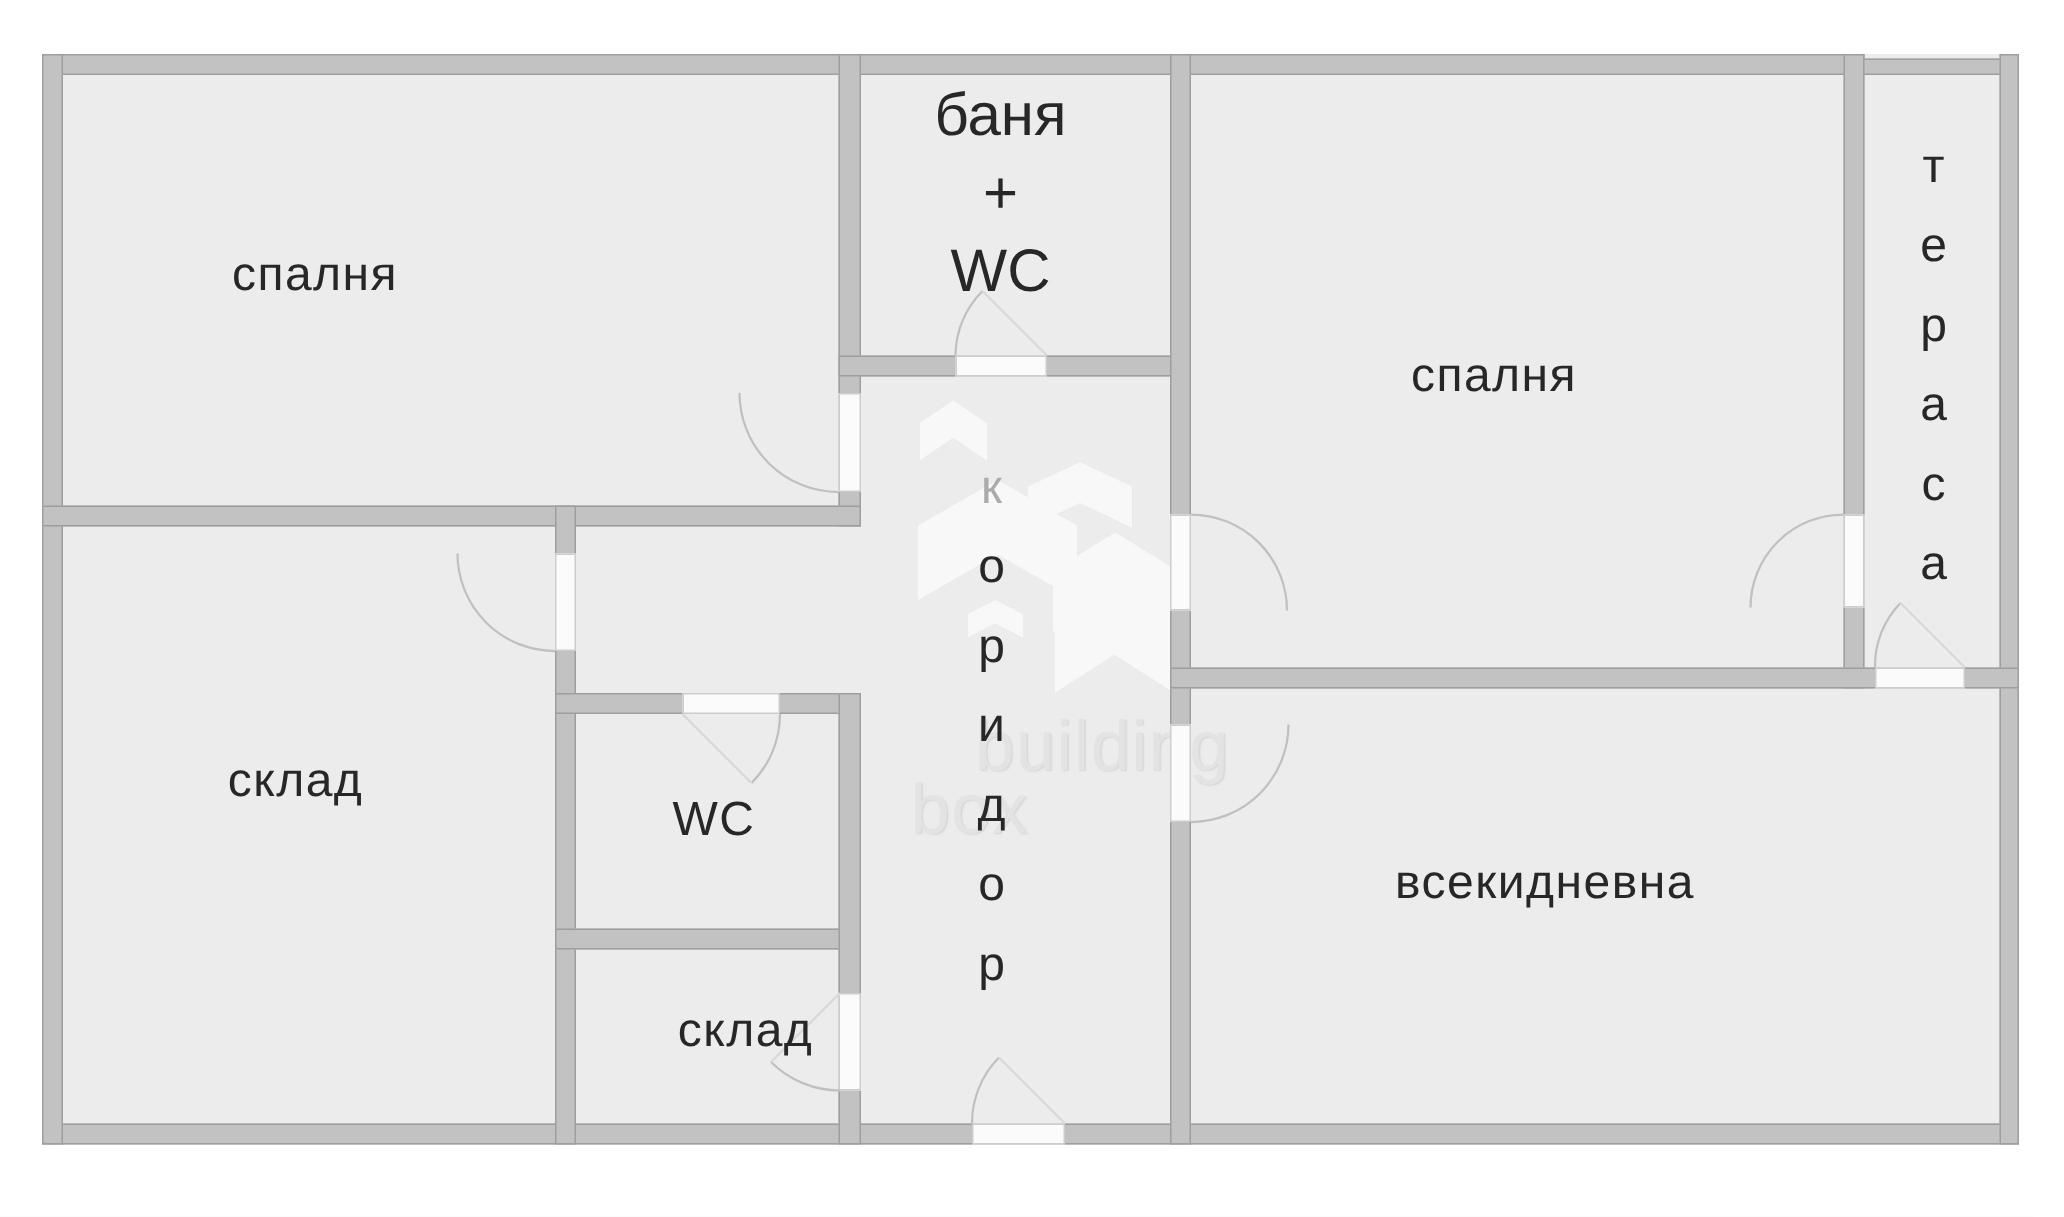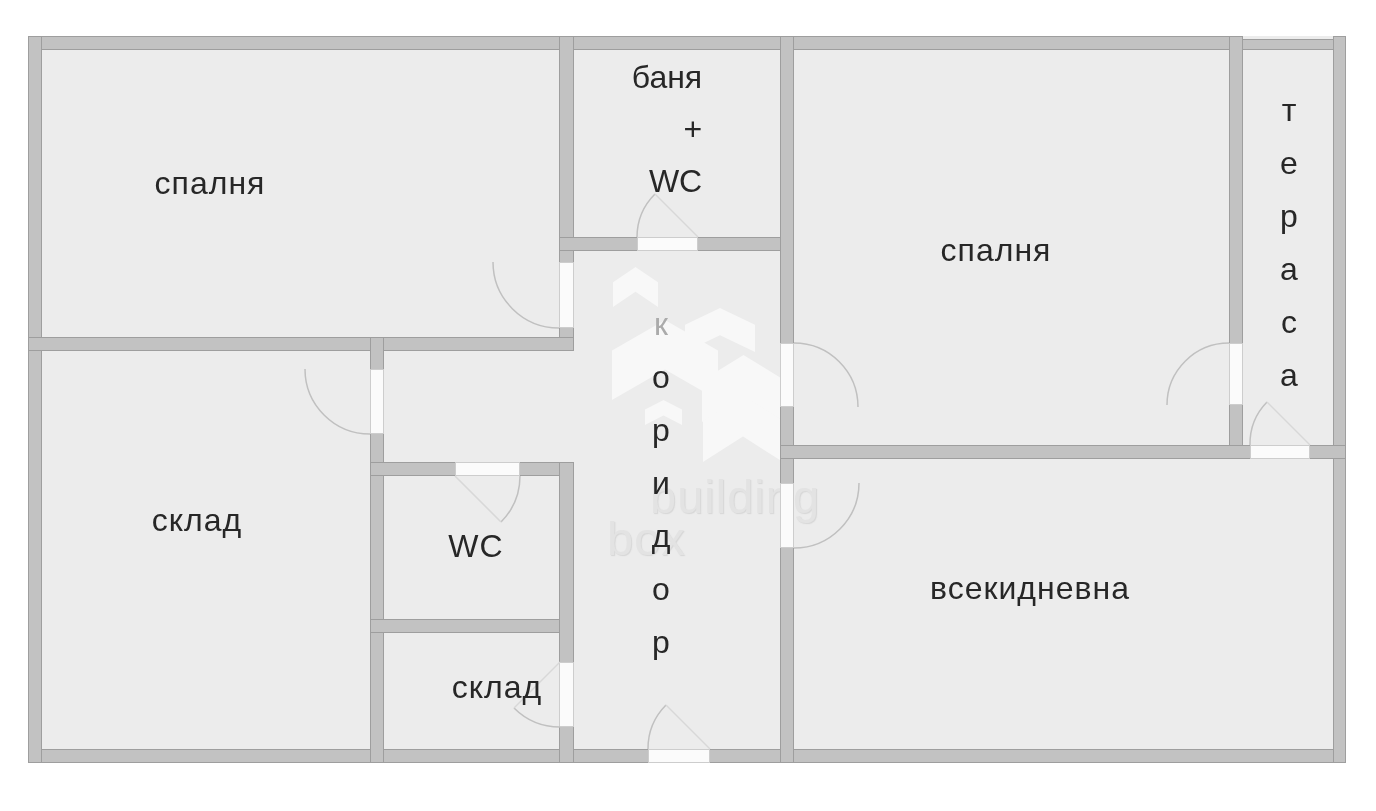--- a/index.html
+++ b/index.html
@@ -8,22 +8,22 @@
   #floor{position:absolute;left:28px;top:36px;width:1318px;height:727px;background:#ececec;}
   .wall{position:absolute;background:#c2c2c2;border:1px solid #9e9e9e;box-sizing:border-box;z-index:3;}
   .gap{position:absolute;background:#fbfbfb;border:1px solid #cdcdcd;box-sizing:border-box;z-index:4;}
   #arcs{position:absolute;left:0;top:0;z-index:5;pointer-events:none;}
   .room-label{position:absolute;transform:translate(-50%,-50%);color:#272727;font-size:32px;
               letter-spacing:1px;white-space:nowrap;z-index:6;}
   .vlabel{position:absolute;transform:translateX(-50%);display:flex;flex-direction:column;
           align-items:center;color:#272727;font-size:32px;line-height:53px;z-index:6;}
   .vlabel span{display:block;}
   .vlabel .faded{color:#ababab;}
-  .multi{position:absolute;transform:translateX(-50%);text-align:right;color:#272727;
-         font-size:32px;line-height:52px;z-index:6;}
+  .multi{position:absolute;transform:translateX(-50%);text-align:center;color:#272727;
+         font-size:40px;line-height:52px;z-index:6;}
   
   #watermark{position:absolute;left:605px;top:265px;width:200px;height:300px;z-index:2;}
   .chev{position:absolute;background:#f8f8f8;
         clip-path:polygon(50% 0%,100% 38%,100% 100%,50% 62%,0% 100%,0% 38%);
         filter:drop-shadow(2px 3px 2px rgba(120,120,120,0.28));}
   .wm-text{position:absolute;color:#e3e3e3;font-size:47px;line-height:42px;letter-spacing:1px;
            z-index:2;text-shadow:1px 1px 1px rgba(175,175,175,0.35);}
 </style>
 </head>
 <body>

